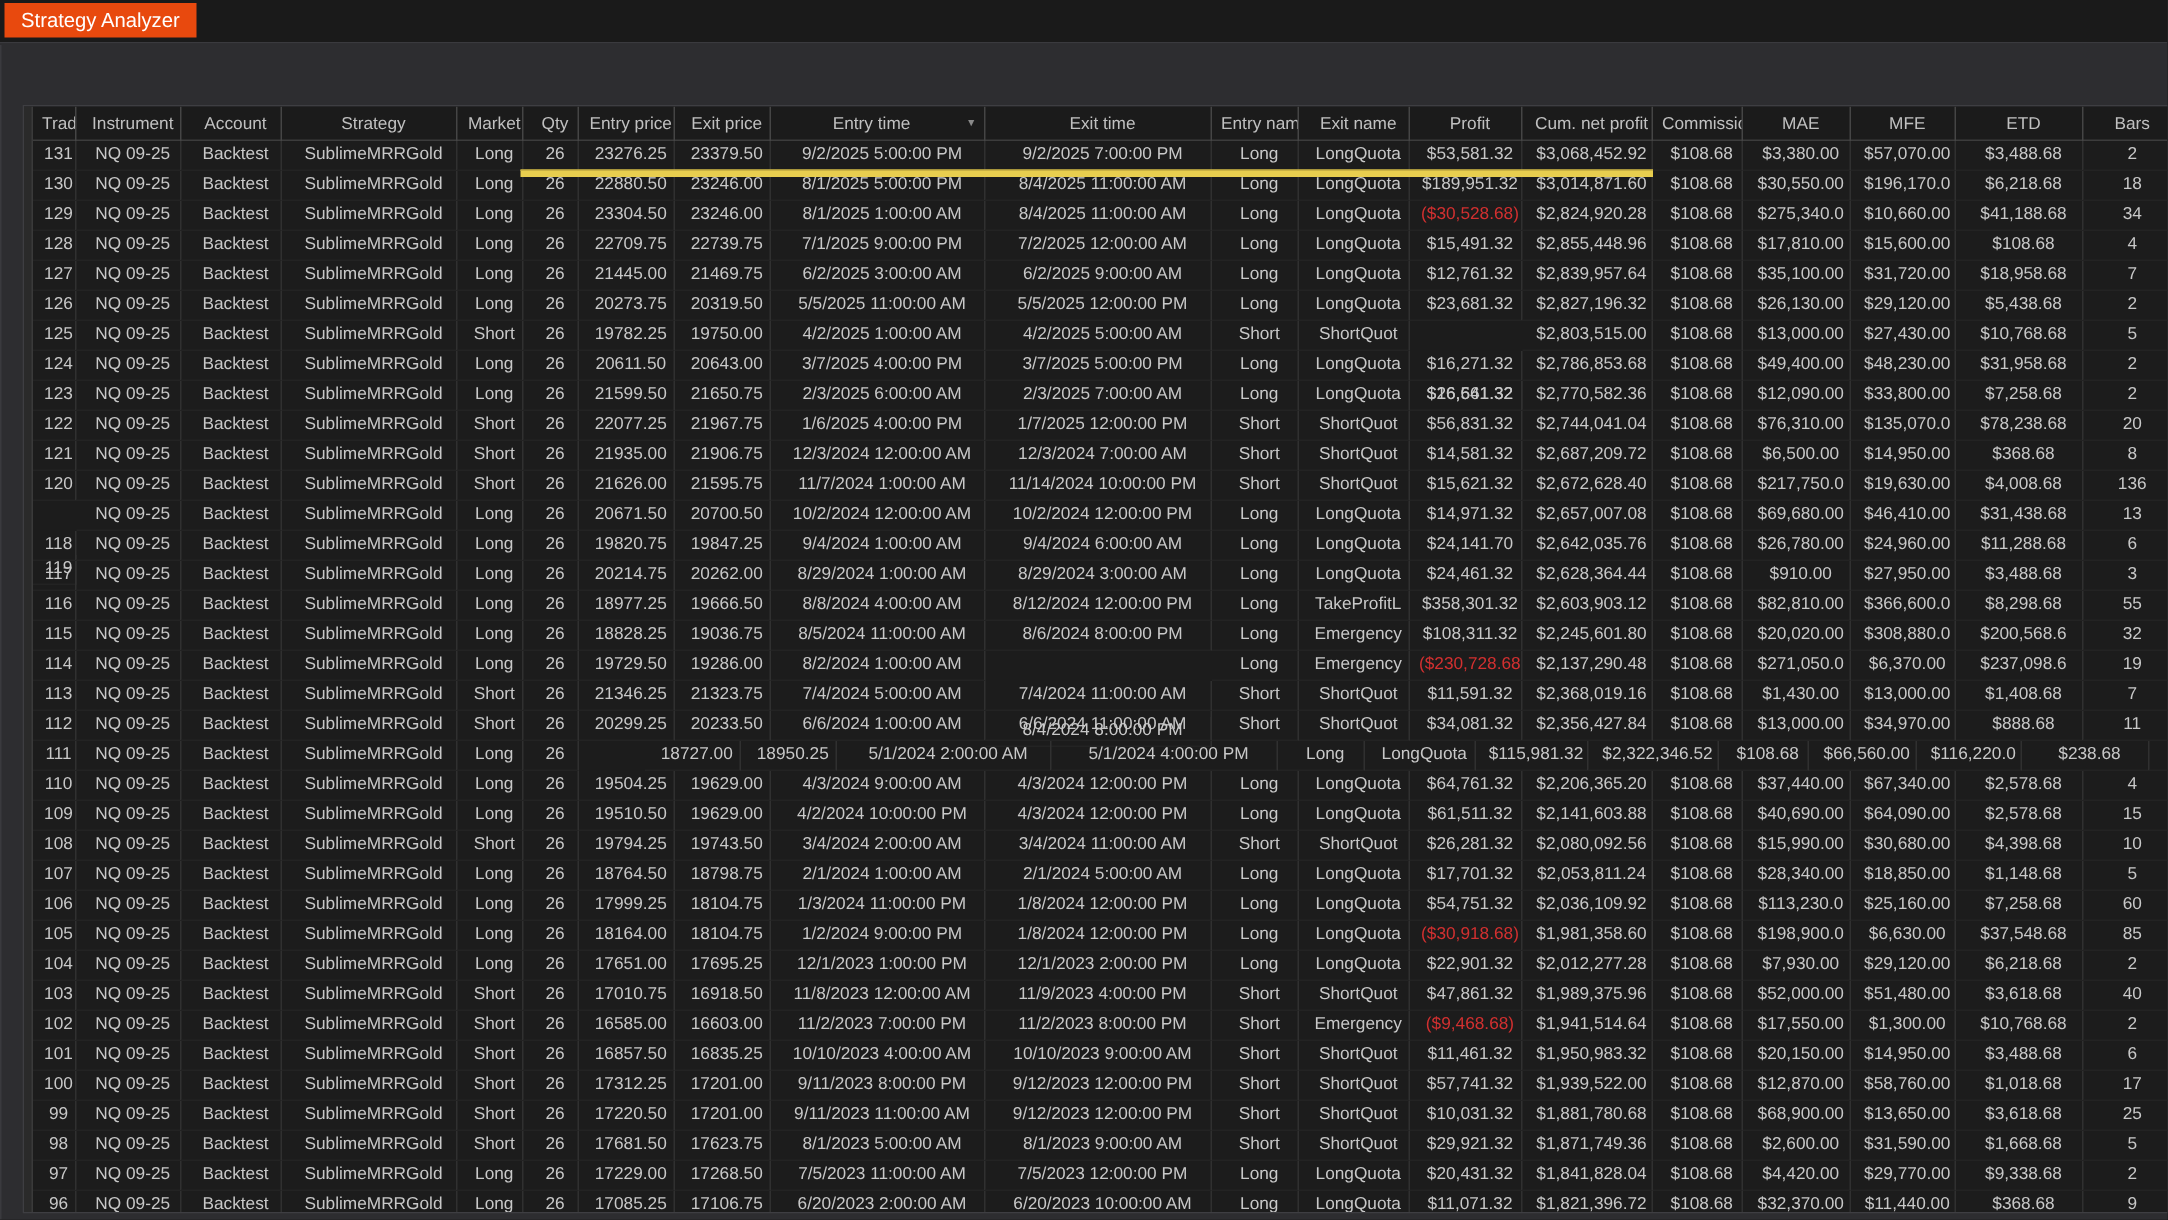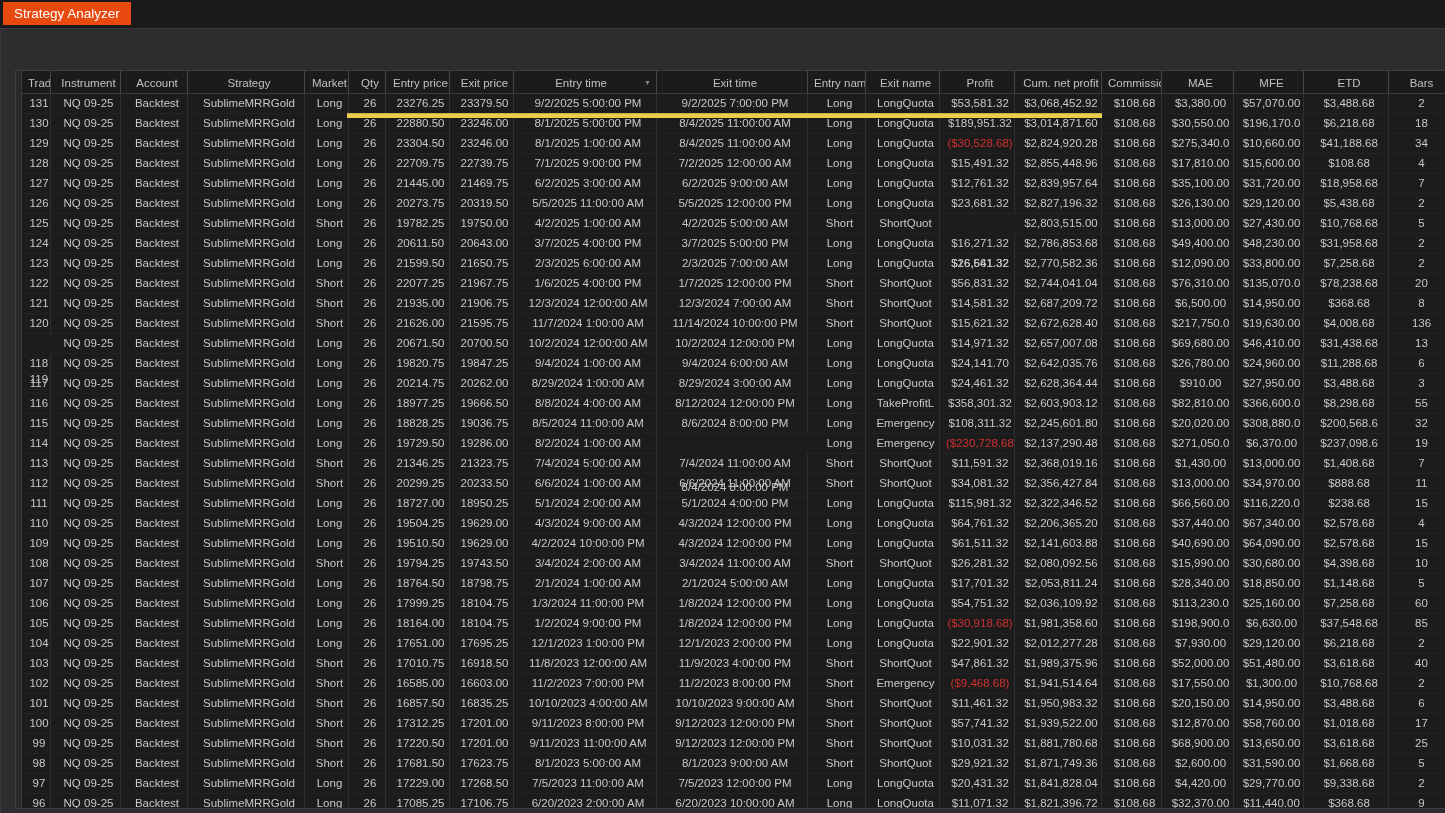--- a/index.html
+++ b/index.html
@@ -575,21 +575,21 @@
               <div class="td" style="width: 85px;">$888.68</div>
               <div class="td" style="width: 60px;">11</div>
             </div>
             <div class="tr">
               <div class="td" style="width: 29px;">111</div>
               <div class="td" style="width: 70px;">NQ 09-25</div>
               <div class="td" style="width: 67px;">Backtest</div>
               <div class="td" style="width: 117px;">SublimeMRRGold</div>
               <div class="td" style="width: 44px;">Long</div>
               <div class="td" style="width: 37px;">26</div>
-              <div class="td" style="width: 64px;">18727.00</div>
+              <div class="td" style="width: 64px; margin-left: 44px;">18727.00</div>
               <div class="td" style="width: 64px;">18950.25</div>
               <div class="td" style="width: 143px;">5/1/2024 2:00:00 AM</div>
               <div class="td" style="width: 151px;">5/1/2024 4:00:00 PM</div>
               <div class="td" style="width: 58px;">Long</div>
               <div class="td" style="width: 74px;">LongQuota</div>
               <div class="td" style="width: 75px;">$115,981.32</div>
               <div class="td" style="width: 87px;">$2,322,346.52</div>
               <div class="td" style="width: 60px;">$108.68</div>
               <div class="td" style="width: 72px;">$66,560.00</div>
               <div class="td" style="width: 70px;">$116,220.0</div>

